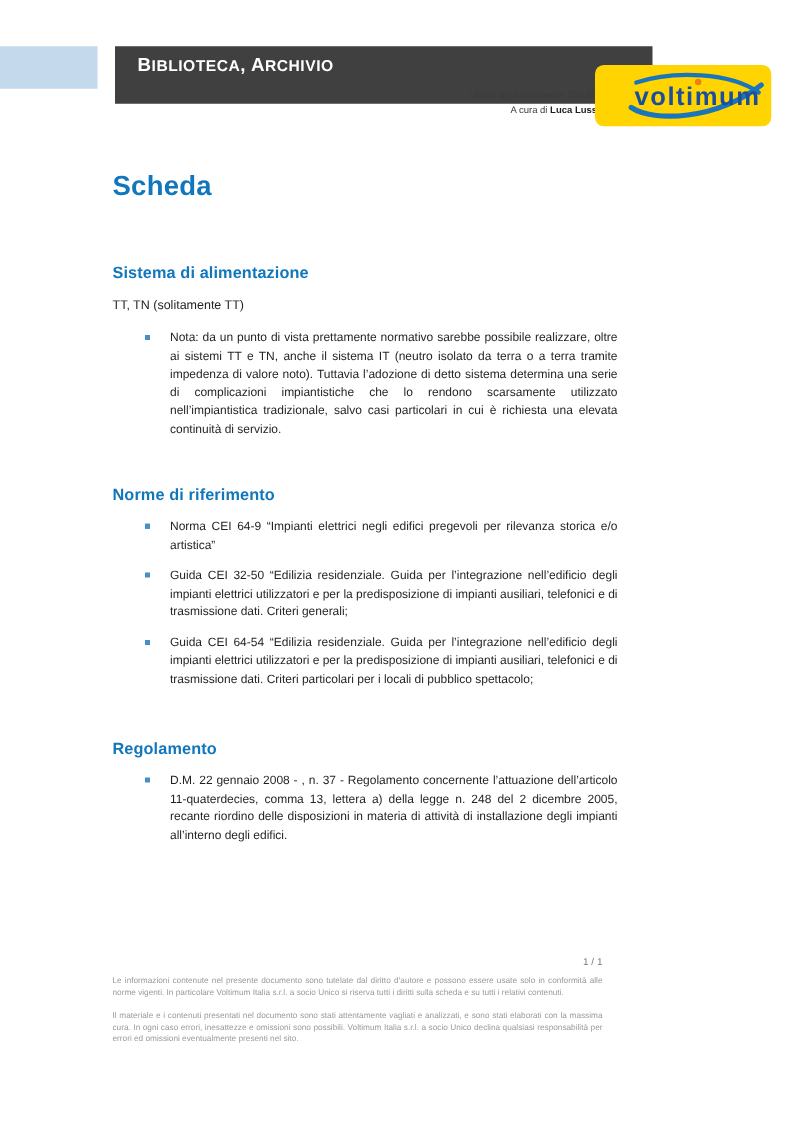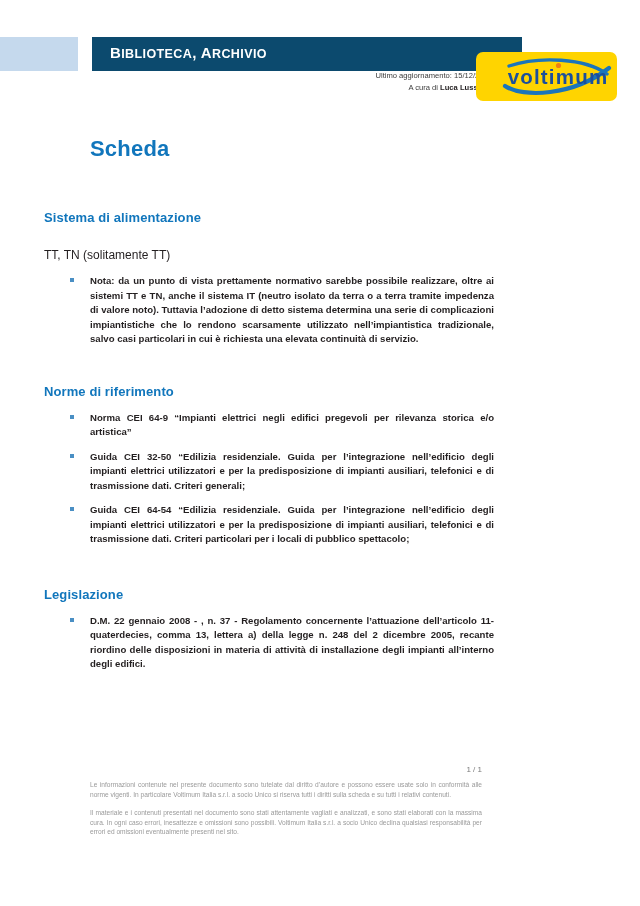--- a/index.html
+++ b/index.html
@@ -27,22 +27,22 @@
     top: 37px;
     width: 78px;
     height: 34px;
     background: #c5d9ed;
   }
   .header-bar {
     position: absolute;
     left: 92px;
     top: 37px;
     width: 430px;
-    height: 34px;
-    background: #0c4a6e;
+    height: 46px;
+    background: #404040;
   }
   .header-bar-title {
     position: absolute;
     left: 18px;
     top: 7px;
     color: #ffffff;
     font-size: 15px;
     font-weight: bold;
     letter-spacing: 0.4px;
     line-height: 18px;
@@ -93,45 +93,44 @@
   }
   .page-title {
     margin: 0;
     padding: 16px 0 0 90px;
     font-size: 22px;
     font-weight: bold;
     color: #1176bc;
     letter-spacing: 0.2px;
   }
   .section {
-    padding: 0 46px 0 44px;
+    padding: 0 46px 0 90px;
   }
   .section-title {
     margin: 0;
     font-size: 13px;
     font-weight: bold;
     color: #1176bc;
     letter-spacing: 0.1px;
   }
   .sec-sistema { margin-top: 48px; }
   .sec-norme   { margin-top: 37px; }
   .sec-legis   { margin-top: 40px; }
 
   .plain-para {
-    margin: 23px 0 0 0;
-    font-size: 12px;
+    margin: 13px 0 0 0;
+    font-size: 10px;
     line-height: 14px;
     color: #231f20;
   }
 
   ul.bullets {
     list-style: none;
     margin: 12px 0 0 0;
     padding: 0 0 0 24px;
-    font-weight: bold;
   }
   ul.bullets li {
     position: relative;
     padding-left: 22px;
     margin-bottom: 10px;
     font-size: 9.6px;
     line-height: 14.5px;
     text-align: justify;
     color: #231f20;
   }
@@ -210,21 +209,21 @@
     <h2 class="section-title">Norme di riferimento</h2>
     <ul class="bullets">
       <li><span class="bullet-mark"></span></li>
       <li><span class="bullet-mark"></span><span>Norma CEI 64-9 “Impianti elettrici negli edifici pregevoli per rilevanza storica e/o artistica”</span></li>
       <li><span class="bullet-mark"></span><span>Guida CEI 32-50 “Edilizia residenziale. Guida per l’integrazione nell’edificio degli impianti elettrici utilizzatori e per la predisposizione di impianti ausiliari, telefonici e di trasmissione dati. Criteri generali;</span></li>
       <li><span class="bullet-mark"></span><span>Guida CEI 64-54 “Edilizia residenziale. Guida per l’integrazione nell’edificio degli impianti elettrici utilizzatori e per la predisposizione di impianti ausiliari, telefonici e di trasmissione dati. Criteri particolari per i locali di pubblico spettacolo;</span></li>
     </ul>
   </div>
 
   <div class="section sec-legis">
-    <h2 class="section-title">Legislazione</h2>
+    <h2 class="section-title">Regolamento</h2>
     <ul class="bullets">
       <li><span class="bullet-mark"></span><span>D.M. 22 gennaio 2008 - , n. 37 - Regolamento concernente l’attuazione dell’articolo 11-quaterdecies, comma 13, lettera a) della legge n. 248 del 2 dicembre 2005, recante riordino delle disposizioni in materia di attività di installazione degli impianti all’interno degli edifici.</span></li>
     </ul>
   </div>
 </div>
 
 <div class="footer">
   <div class="page-number">1 / 1</div>
   <div class="disclaimer">Le informazioni contenute nel presente documento sono tutelate dal diritto d’autore e possono essere usate solo in conformità alle norme vigenti. In particolare Voltimum Italia s.r.l. a socio Unico si riserva tutti i diritti sulla scheda e su tutti i relativi contenuti.</div>
   <div class="disclaimer">Il materiale e i contenuti presentati nel documento sono stati attentamente vagliati e analizzati, e sono stati elaborati con la massima cura. In ogni caso errori, inesattezze e omissioni sono possibili. Voltimum Italia s.r.l. a socio Unico declina qualsiasi responsabilità per errori ed omissioni eventualmente presenti nel sito.</div>

